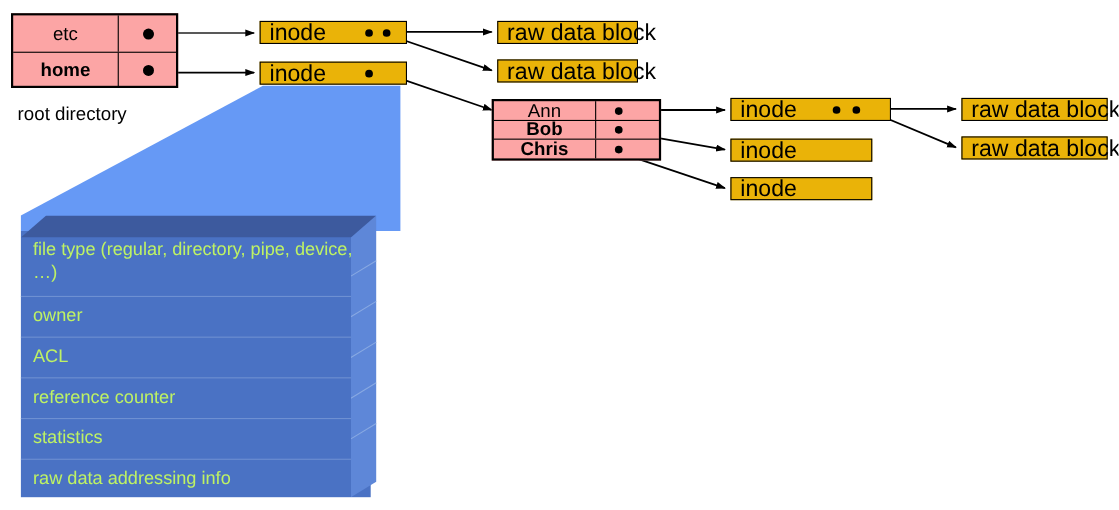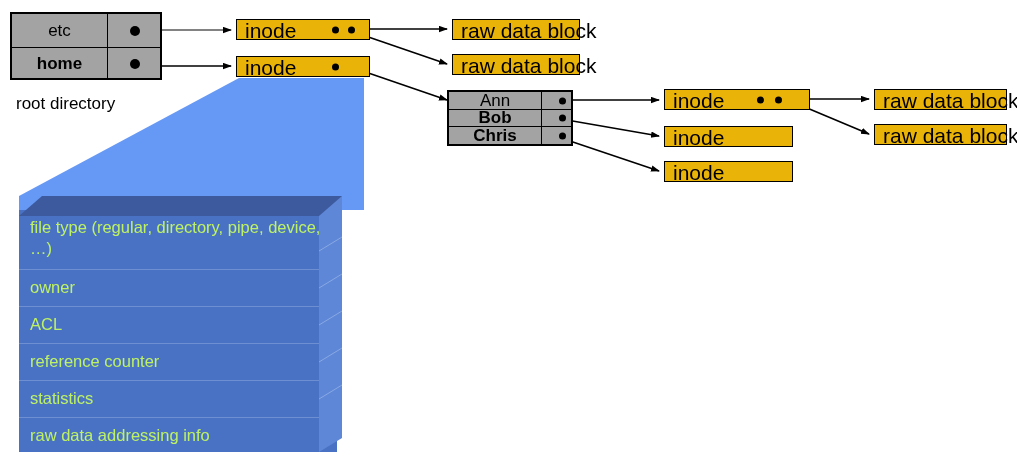--- a/index.html
+++ b/index.html
@@ -52,21 +52,21 @@
   }
   .dot.big {
     width: 10px;
     height: 10px;
   }
   
   .dirtable {
     position: absolute;
     box-sizing: border-box;
     border: 2px solid #000000;
-    background: #a3a3a3;
+    background: #fca5a5;
     z-index: 5;
   }
   .dirrow {
     position: relative;
     box-sizing: border-box;
     display: flex;
     width: 100%;
   }
   .dirrow + .dirrow {
     border-top: 1.6px solid #000000;
@@ -204,21 +204,21 @@
     <span class="dot" style="left:95px;"></span>
   </div>
 
   <div class="node" style="left:452px; top:19px; width:128px; height:21px;">
     <span class="lbl">raw data block</span>
   </div>
   <div class="node" style="left:452px; top:54px; width:128px; height:21px;">
     <span class="lbl">raw data block</span>
   </div>
 
-  <div class="dirtable" id="home-dir" style="left:447px; top:90px; width:126px; height:56px;">
+  <div class="dirtable" id="home-dir" style="left:447px; top:90px; width:154px; height:56px;">
     <div class="dirrow" style="height:17px;">
       <div class="dircell-name" style="width:93px; height:100%;">Ann</div>
       <div class="dircell-ptr">
         <span class="dot" style="left:17px;"></span>
       </div>
     </div>
     <div class="dirrow" style="height:17px;">
       <div class="dircell-name" style="width:93px; height:100%;">Bob</div>
       <div class="dircell-ptr">
         <span class="dot" style="left:17px;"></span>

